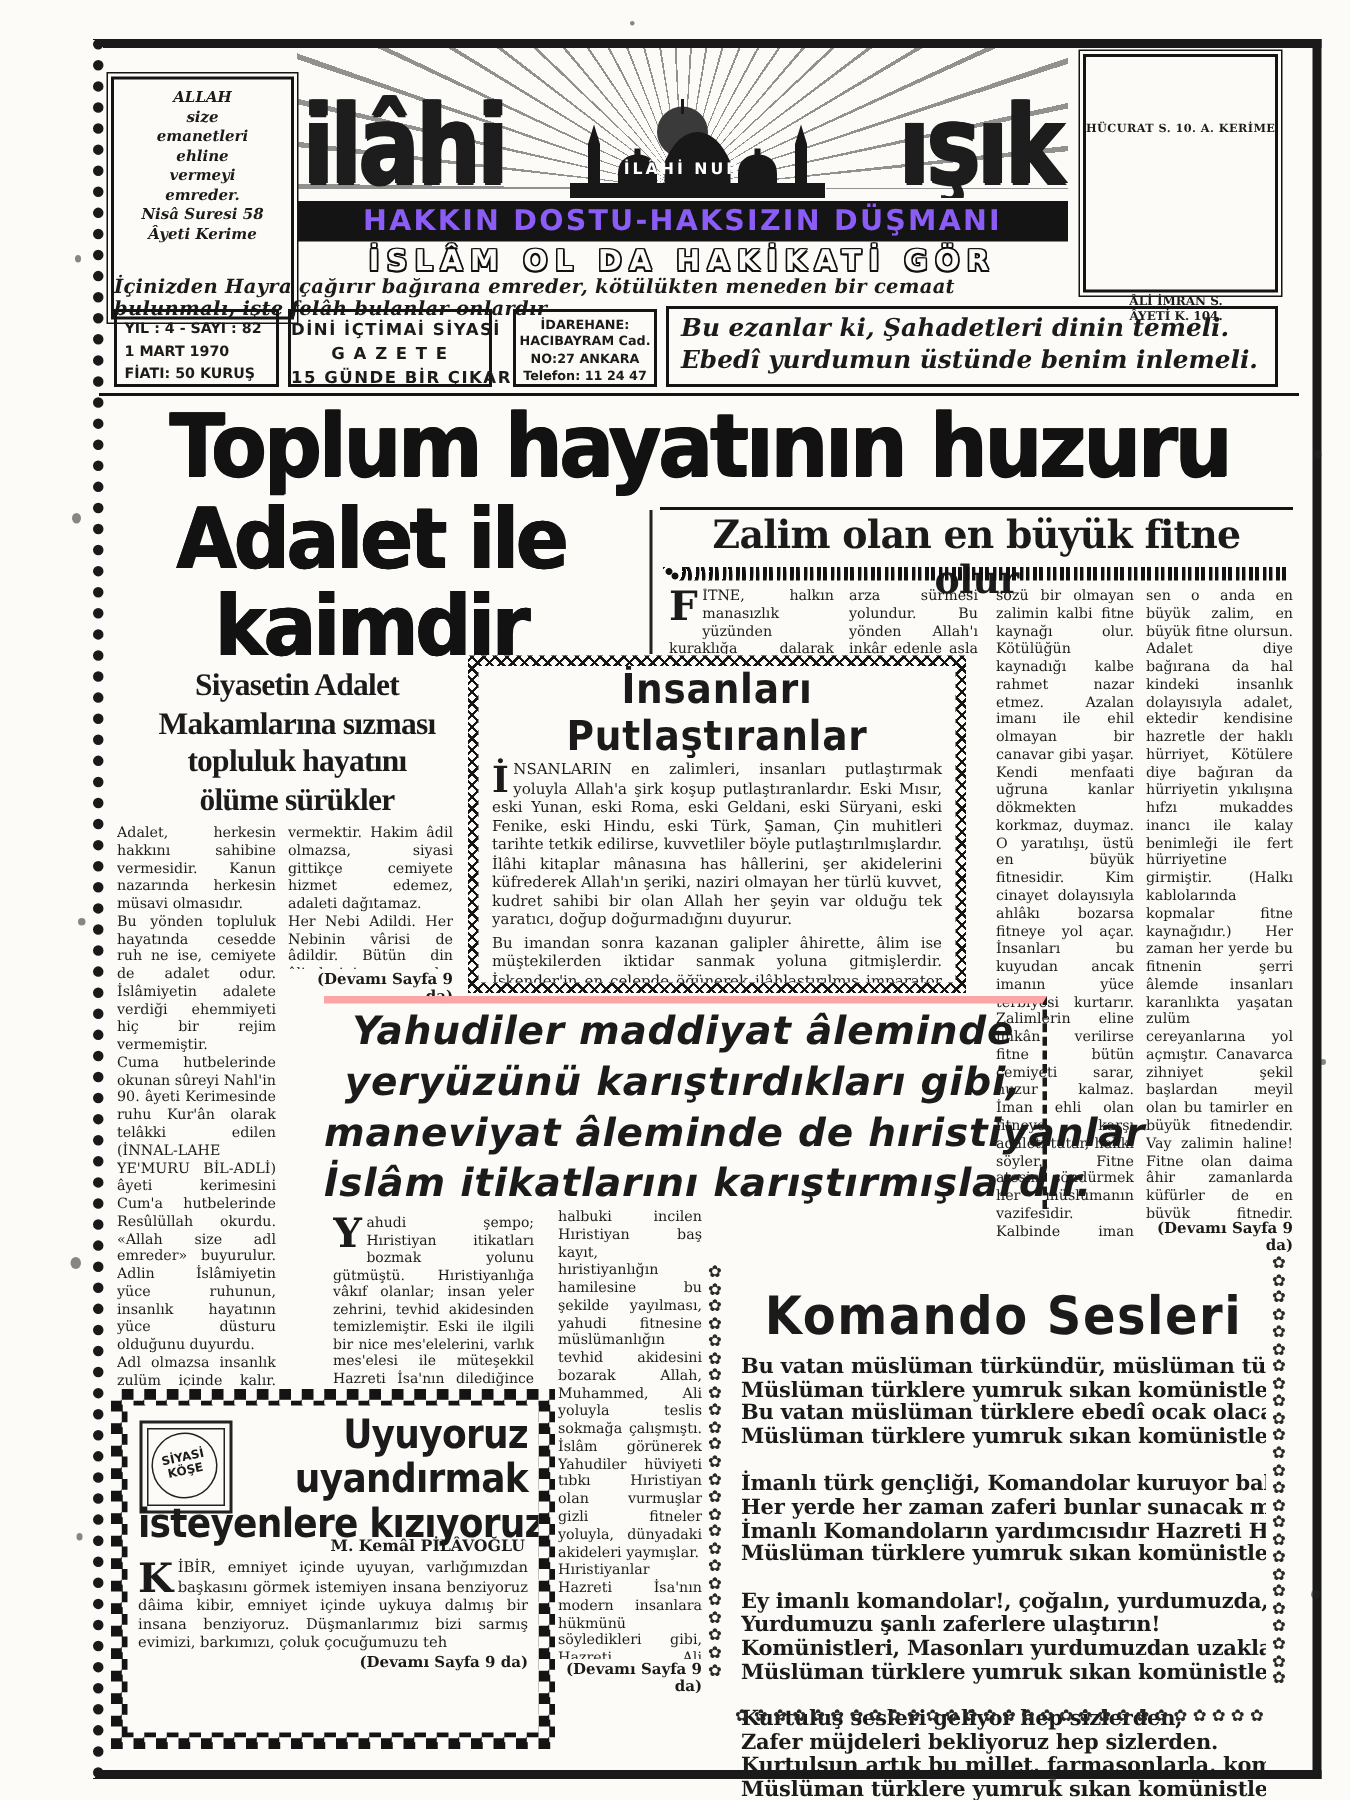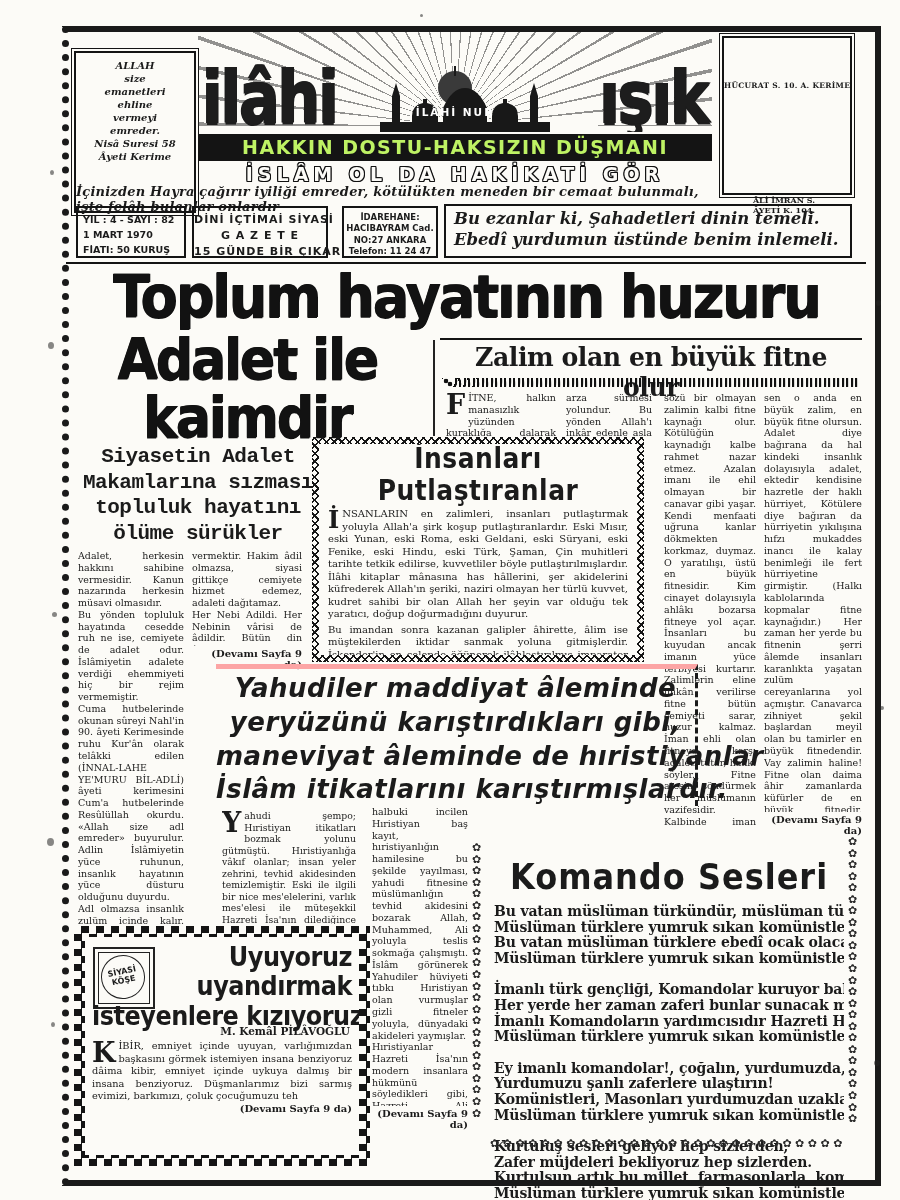--- a/index.html
+++ b/index.html
@@ -14,21 +14,21 @@
   .hdr-right{left:722px;top:36px;width:126px;height:150px;font-size:12.5px;line-height:1.45;padding-top:5px;}
   .hdr-cite{font-style:normal;font-size:7.5px;font-weight:bold;letter-spacing:.3px;margin-top:2px;}
   .script-cite{left:714px;top:196px;width:140px;font-size:8px;font-weight:bold;text-align:center;line-height:1.2;}
   
   .mast{left:198px;top:32px;width:514px;height:150px;}
   .mast-art{position:absolute;left:0;top:0;width:514px;height:100px;overflow:hidden;}
   .rays{position:absolute;left:0;top:0;right:0;bottom:6px;background:repeating-conic-gradient(from -90deg at 50% 100%, rgba(40,40,40,.5) 0deg .8deg, transparent .8deg 6.2deg);}
   .mosque{position:absolute;left:50%;bottom:0;transform:translateX(-50%);}
   .mast-words{position:absolute;left:0;top:0;width:100%;height:100%;display:flex;justify-content:space-between;align-items:flex-end;padding:0 4px;box-sizing:border-box;}
   .mast-word{font-family:"DejaVu Sans",sans-serif;font-weight:bold;font-size:60px;line-height:.92;letter-spacing:-2px;color:#1d1d1d;transform:scaleY(1.22);transform-origin:bottom;text-shadow:1px 0 #1d1d1d,-1px 0 #1d1d1d,0 1px #1d1d1d;}
-  .banner1{position:absolute;left:0;top:102px;width:514px;height:27px;background:#141414;color:#bef264;font-family:"DejaVu Sans",sans-serif;font-weight:bold;font-size:19px;letter-spacing:1.5px;text-align:center;line-height:27px;}
+  .banner1{position:absolute;left:0;top:102px;width:514px;height:27px;background:#141414;color:#8b5cf6;font-family:"DejaVu Sans",sans-serif;font-weight:bold;font-size:19px;letter-spacing:1.5px;text-align:center;line-height:27px;}
   .banner2{position:absolute;left:0;top:130px;width:514px;height:24px;font-family:"DejaVu Sans",sans-serif;font-weight:bold;font-size:19px;letter-spacing:5px;text-align:center;line-height:24px;color:#fcfbf7;text-shadow:1px 0 #111,-1px 0 #111,0 1px #111,0 -1px #111,1px 1px #111,-1px -1px #111,1px -1px #111,-1px 1px #111;}
   .script-line{left:76px;top:184px;width:632px;font-style:italic;font-weight:bold;font-size:13px;letter-spacing:.2px;}
   
   .ib{border:2px solid #141414;text-align:center;font-family:"DejaVu Sans",sans-serif;font-weight:bold;box-sizing:border-box;padding-top:4px;}
   .ib-issue{left:76px;top:206px;width:110px;height:52px;font-size:9.5px;line-height:1.6;text-align:left;padding-left:5px;}
   .ib-gaz{left:192px;top:206px;width:136px;height:52px;font-size:11px;line-height:1.45;letter-spacing:1px;}
   .ib-adr{left:342px;top:206px;width:96px;height:52px;font-size:8.5px;line-height:1.35;}
   .ib-ezan{left:444px;top:204px;width:408px;height:54px;border:2px solid #141414;box-sizing:border-box;padding:3px 8px 0;}
   .ezan-lines{font-style:italic;font-weight:bold;font-size:16.5px;line-height:1.25;}
   .ezan-author{font-style:italic;font-weight:bold;font-size:13px;text-align:right;margin-top:-2px;}
@@ -39,21 +39,21 @@
   .hl2{left:72px;top:330px;width:350px;font-size:52px;text-align:center;}
   .hl3{left:72px;top:388px;width:350px;font-size:52px;text-align:center;}
   .vrule{background:#222;width:2px;}
   
   .z-title{left:440px;top:342px;width:422px;font-weight:bold;font-size:26px;text-align:center;letter-spacing:-.5px;transform:scaleX(.97);}
   .z-orn{left:442px;top:378px;width:418px;height:9px;background:repeating-radial-gradient(circle at 4px 3px,#111 0 2px,transparent 2.6px 9px),repeating-radial-gradient(circle at 8px 6px,#111 0 2px,transparent 2.6px 9px);}
   .bodycol{font-size:9.5px;line-height:1.24;text-align:justify;overflow:hidden;}
   .cap{float:left;font-weight:bold;font-size:27px;line-height:.82;padding:2px 3px 0 0;}
   .devam{font-weight:bold;font-size:10px;text-align:right;}
   
-  .s-title{left:74px;top:444px;width:248px;font-family:Liberation Mono, monospace;font-weight:bold;font-size:21px;line-height:1.22;text-align:center;letter-spacing:-.5px;}
+  .s-title{left:74px;top:444px;width:248px;font-family:Liberation Serif, serif;font-weight:bold;font-size:21px;line-height:1.22;text-align:center;letter-spacing:-.5px;}
   
   .putlast{left:312px;top:437px;width:332px;height:225px;background:repeating-linear-gradient(45deg,#161616 0 1.6px,transparent 1.6px 5.5px),repeating-linear-gradient(-45deg,#161616 0 1.6px,transparent 1.6px 5.5px);box-sizing:border-box;}
   .putlast-in{position:absolute;left:7px;top:7px;right:7px;bottom:7px;background:#fcfbf7;padding:2px 9px;box-sizing:border-box;overflow:hidden;}
   .p-title{font-family:"DejaVu Sans",sans-serif;font-weight:bold;font-size:25px;text-align:center;letter-spacing:.5px;transform:scaleY(1.1);margin-bottom:4px;}
   .p-body{font-size:10px;line-height:1.25;text-align:justify;}
   
   .quote-box{left:216px;top:664px;width:482px;height:142px;border-right:3px dashed #1a1a1a;border-top:5px solid #fca5a5;box-sizing:border-box;padding-top:3px;}
   .quote-lines{font-family:"DejaVu Sans",sans-serif;font-style:italic;font-weight:600;font-size:26px;line-height:1.3;text-align:center;letter-spacing:.5px;}
   
   .k-title{font-family:"DejaVu Sans",sans-serif;font-weight:bold;font-size:32px;text-align:center;letter-spacing:1px;transform:scaleY(1.1);margin-bottom:8px;}
@@ -99,21 +99,21 @@
     </div>
   </div>
   <div class="banner1">HAKKIN DOSTU-HAKSIZIN DÜŞMANI</div>
   <div class="banner2">İSLÂM OL DA HAKİKATİ GÖR</div>
 </div>
 
 <div class="abs side-box hdr-right pre">
   <div class="hdr-cite">HÜCURAT S. 10. A. KERİME</div>
 </div>
 
-<div class="abs script-line">İçinizden Hayra çağırır iyiliği emreder, kötülükten meneden bir cemaat bulunmalı, işte felâh bulanlar onlardır</div>
+<div class="abs script-line">İçinizden Hayra çağırır bağırana emreder, kötülükten meneden bir cemaat bulunmalı, işte felâh bulanlar onlardır</div>
 <div class="abs script-cite preline">ÂLİ İMRAN S.
 ÂYETİ K. 104.</div>
 
 <div class="abs ib ib-issue pre">YIL : 4 - SAYI : 82
 1 MART 1970
 FİATI: 50 KURUŞ</div>
 <div class="abs ib ib-gaz pre">DİNİ İÇTİMAİ SİYASİ
 G A Z E T E
 15 GÜNDE BİR ÇIKAR</div>
 <div class="abs ib ib-adr pre">İDAREHANE:

